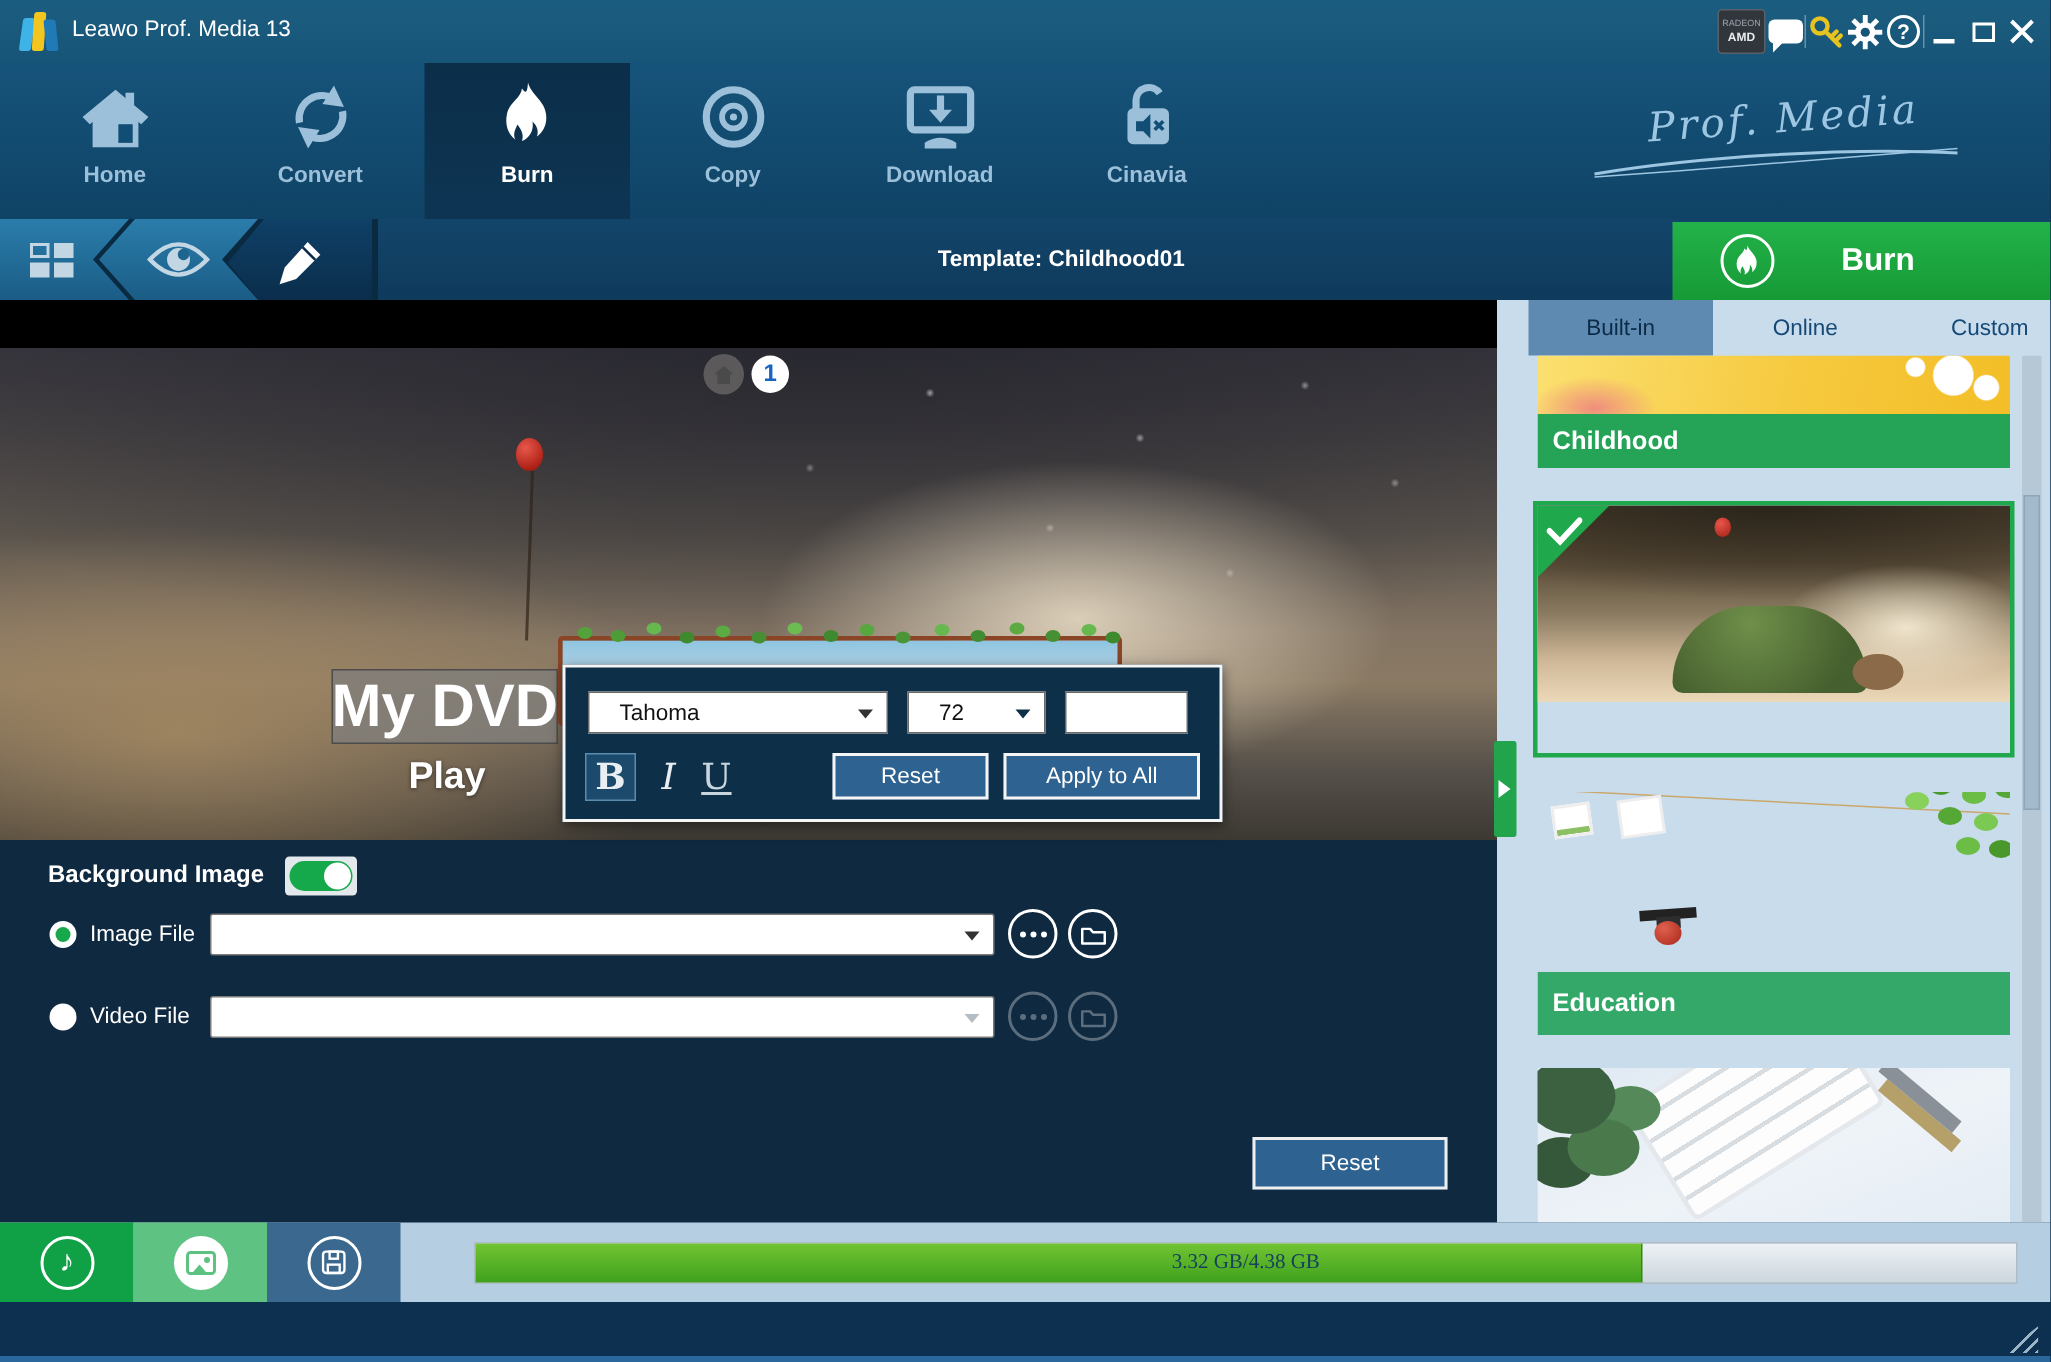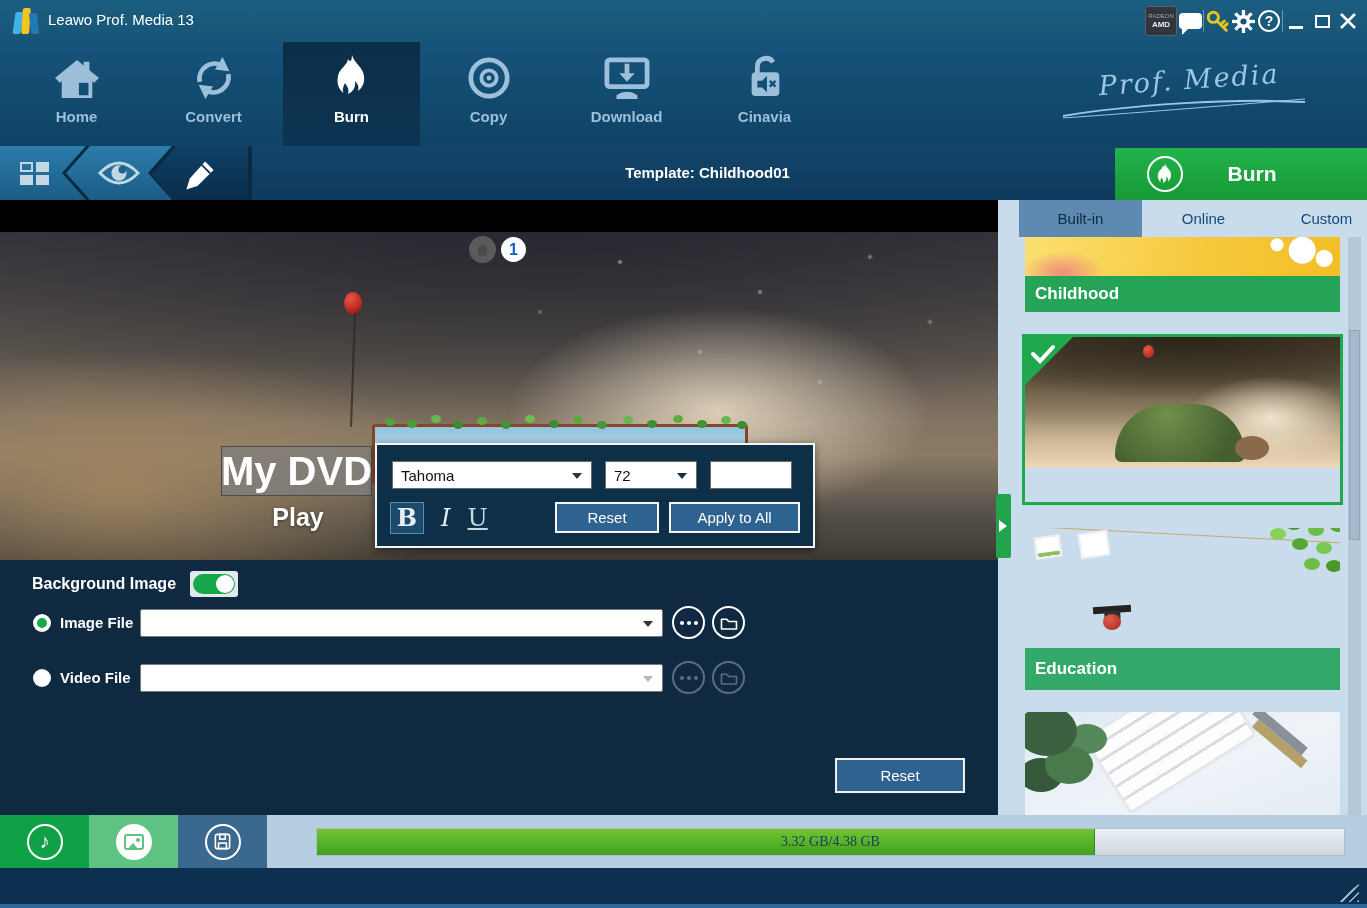--- a/index.html
+++ b/index.html
@@ -103,21 +103,21 @@
       display:flex;align-items:center;justify-content:center;}
   .dvd-title-box span{color:#fff;font-size:40px;font-weight:bold;white-space:nowrap;}
   .play-label{position:absolute;left:223px;top:303px;width:150px;text-align:center;color:#fff;
               font-size:25px;font-weight:bold;cursor:pointer;text-shadow:0 1px 3px rgba(0,0,0,.5);}
 
   
   .popup{position:absolute;left:375px;top:443px;width:440px;height:105px;z-index:30;
          background:#0d3048;border:2px solid #f5f5f5;box-shadow:0 2px 8px rgba(0,0,0,.5);}
   .combo{position:absolute;height:28px;background:#fff;border:1px solid #6a6a6a;cursor:pointer;
          display:flex;align-items:center;}
-  .combo span{flex:1;padding-left:8px;font-size:15px;color:#111;}
+  .combo span{flex:1;padding-left:20px;font-size:15px;color:#111;}
   .caret{width:0;height:0;border:5px solid transparent;border-top:6px solid #333;margin:6px 9px 0 0;}
   .combo.font{left:15px;top:16px;width:200px;}
   .combo.size{left:228px;top:16px;width:92px;}
   .combo.size .caret{border-top-color:#0d3048;}
   .color-field{position:absolute;left:333px;top:16px;width:82px;height:28px;background:#fff;
                border:1px solid #6a6a6a;cursor:pointer;}
   .biu{position:absolute;left:13px;top:57px;display:flex;align-items:center;gap:13px;
        font-family:"DejaVu Serif",serif;color:#e8eef2;}
   .biu span{font-size:24px;line-height:30px;cursor:pointer;}
   .biu .b{width:34px;height:32px;text-align:center;font-weight:bold;
@@ -129,21 +129,21 @@
   .pbtn.reset{left:178px;width:104px;}
   .pbtn.apply{left:292px;width:131px;}
 
   
   .bgpanel{position:absolute;left:0;top:560px;width:998px;height:255px;background:#0e2940;}
   .bg-head{position:absolute;left:32px;top:11px;display:flex;align-items:center;gap:14px;}
   .bg-head .htxt{color:#fff;font-size:16px;font-weight:bold;}
   .toggle{width:48px;height:26px;background:#e3e8ec;border-radius:3px;padding:3px;cursor:pointer;}
   .toggle .pill{width:42px;height:20px;border-radius:10px;background:#16a94c;position:relative;}
   .toggle .knob{position:absolute;right:1px;top:1px;width:18px;height:18px;border-radius:50%;background:#fff;}
-  .file-row{position:absolute;left:0;width:998px;height:21px;font-weight:bold;}
+  .file-row{position:absolute;left:0;width:998px;height:21px;}
   .file-row.r1{top:49px;} .file-row.r2{top:104px;}
   .radio{position:absolute;left:33px;top:5px;width:18px;height:18px;border-radius:50%;background:#fff;cursor:pointer;}
   .radio.sel:after{content:"";position:absolute;left:4px;top:4px;width:10px;height:10px;border-radius:50%;background:#17a84c;}
   .flabel{position:absolute;left:60px;top:5px;color:#fff;font-size:15px;}
   .fcombo{position:absolute;left:140px;top:0;width:523px;height:28px;background:#fff;
           border:1px solid #7a7a7a;border-radius:2px;cursor:pointer;display:flex;justify-content:flex-end;}
   .fcombo .caret{margin-top:11px;}
   .file-row.r2 .caret{border-top-color:#b4bcc4;}
   .cbtn{position:absolute;top:-3px;width:33px;height:33px;border:2.5px solid #fff;border-radius:50%;
         display:flex;align-items:center;justify-content:center;cursor:pointer;}

